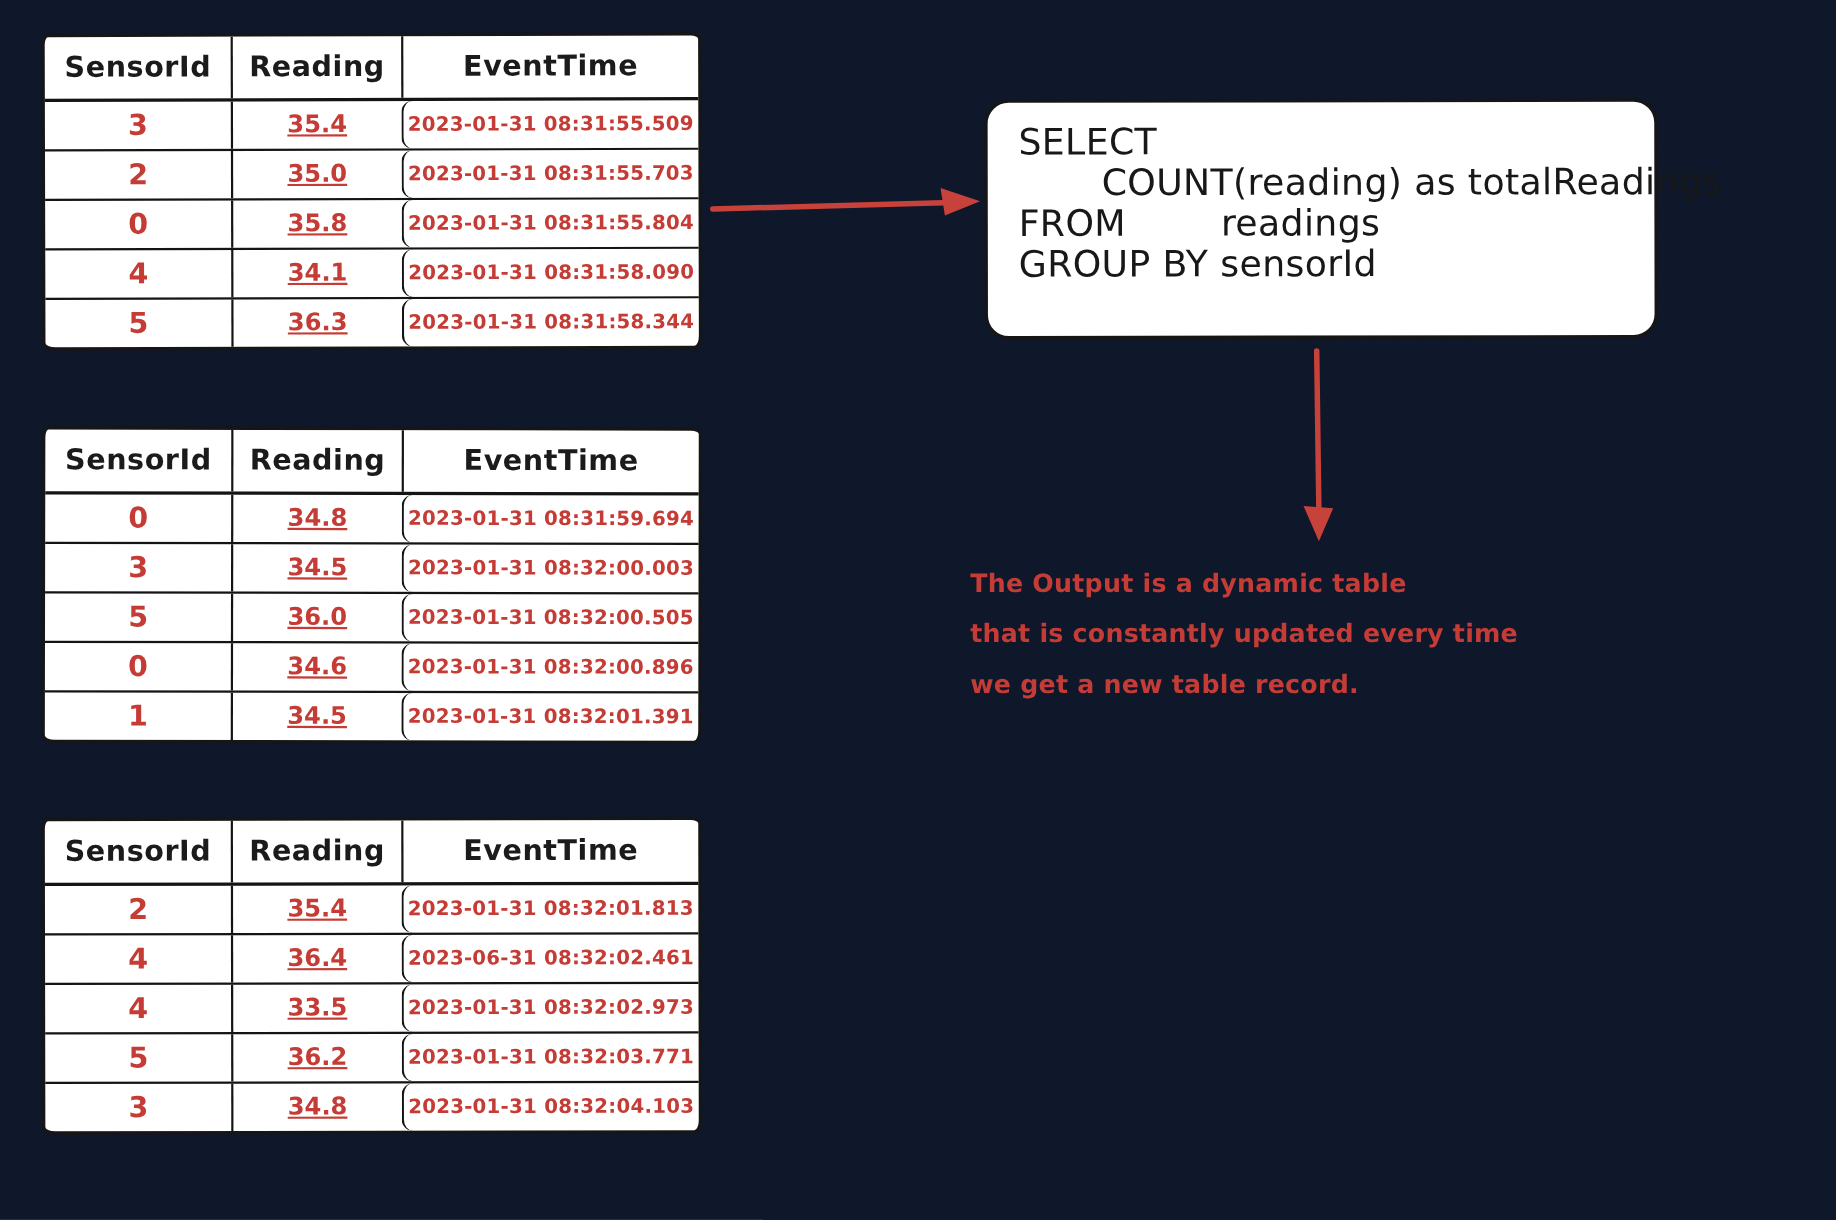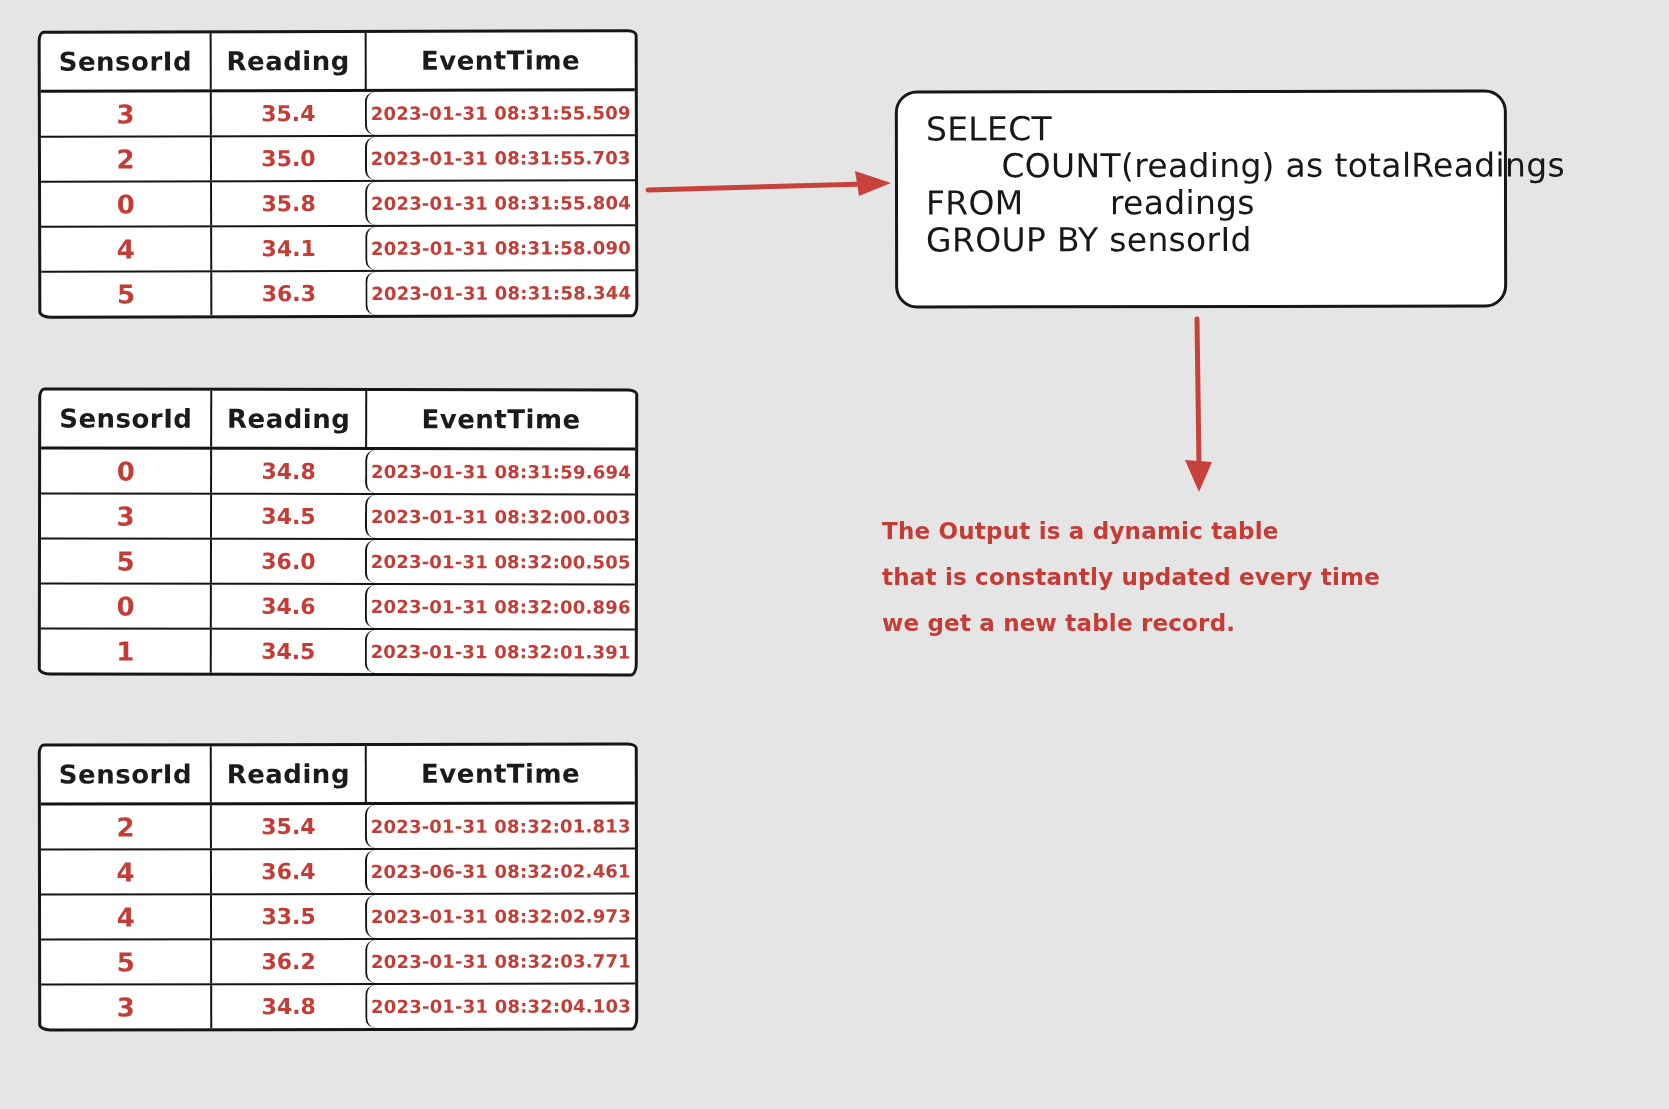--- a/index.html
+++ b/index.html
@@ -1,17 +1,17 @@
 <!DOCTYPE html>
 <html><head>
 <meta charset="utf-8">
 <style>
   html,body{margin:0;padding:0;background:#ffffff;}
   .canvas{
-    position:relative;width:1669px;height:1109px;background:#e5e5e5;overflow:hidden;
+    position:relative;width:1669px;height:1109px;background:#0f172a;overflow:hidden;
     font-family:"DejaVu Sans", sans-serif;color:#1c1c1c;
   }
   
   .sketch-table{
     position:absolute;left:38px;width:600px;height:288px;
     border:3px solid #161616;background:#fff;
     border-radius:6px 10px 7px 12px / 10px 6px 12px 7px;
     display:flex;flex-direction:column;box-sizing:border-box;
   }
   .t1{top:30px;transform:rotate(-0.15deg);}
@@ -29,21 +29,21 @@
   .trow:first-child{border-top:none;}
   .th,.td{
     display:flex;align-items:center;justify-content:center;
     overflow:hidden;white-space:nowrap;
   }
   .th{font-size:26px;font-weight:bold;color:#1b1b1b;letter-spacing:0.5px;}
   .c1{border-left:2.5px solid #141414;}
   .c2{border-left:2.5px solid #141414;}
   .td{color:#c43c35;font-weight:bold;}
   .td.c0{font-size:26px;}
-  .td.c1{font-size:22px;}
+  .td.c1{font-size:22px;text-decoration:underline;}
   .td.c2{font-size:18px;letter-spacing:0.2px;border-radius:10px;}
   
   .sql-box{
     position:absolute;left:895px;top:90px;width:612px;height:218px;
     border:3px solid #161616;border-radius:22px;background:#fff;
     box-sizing:border-box;padding:17px 28px;
     transform:rotate(-0.1deg);
   }
   .sql-line{
     white-space:pre;font-size:33px;line-height:37px;

